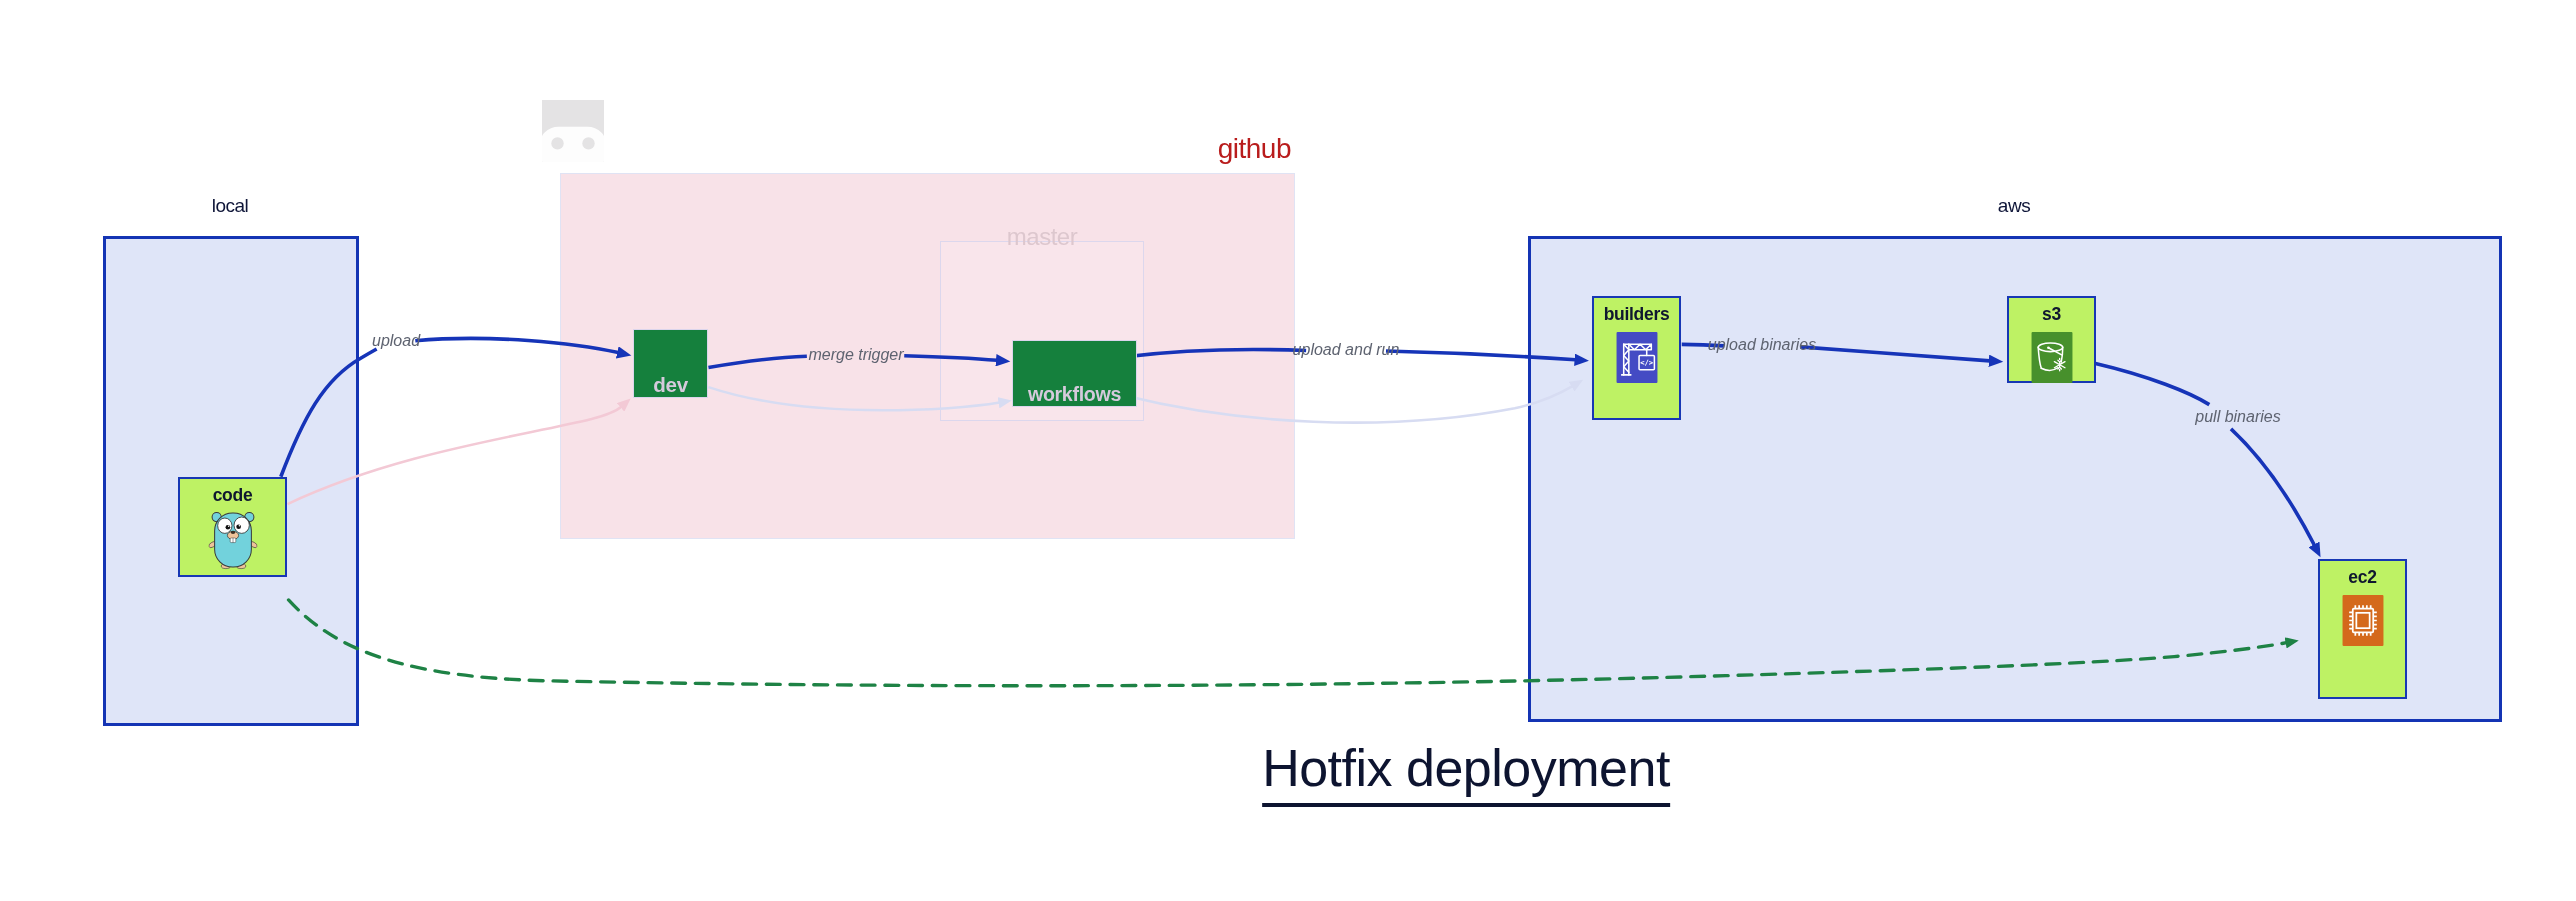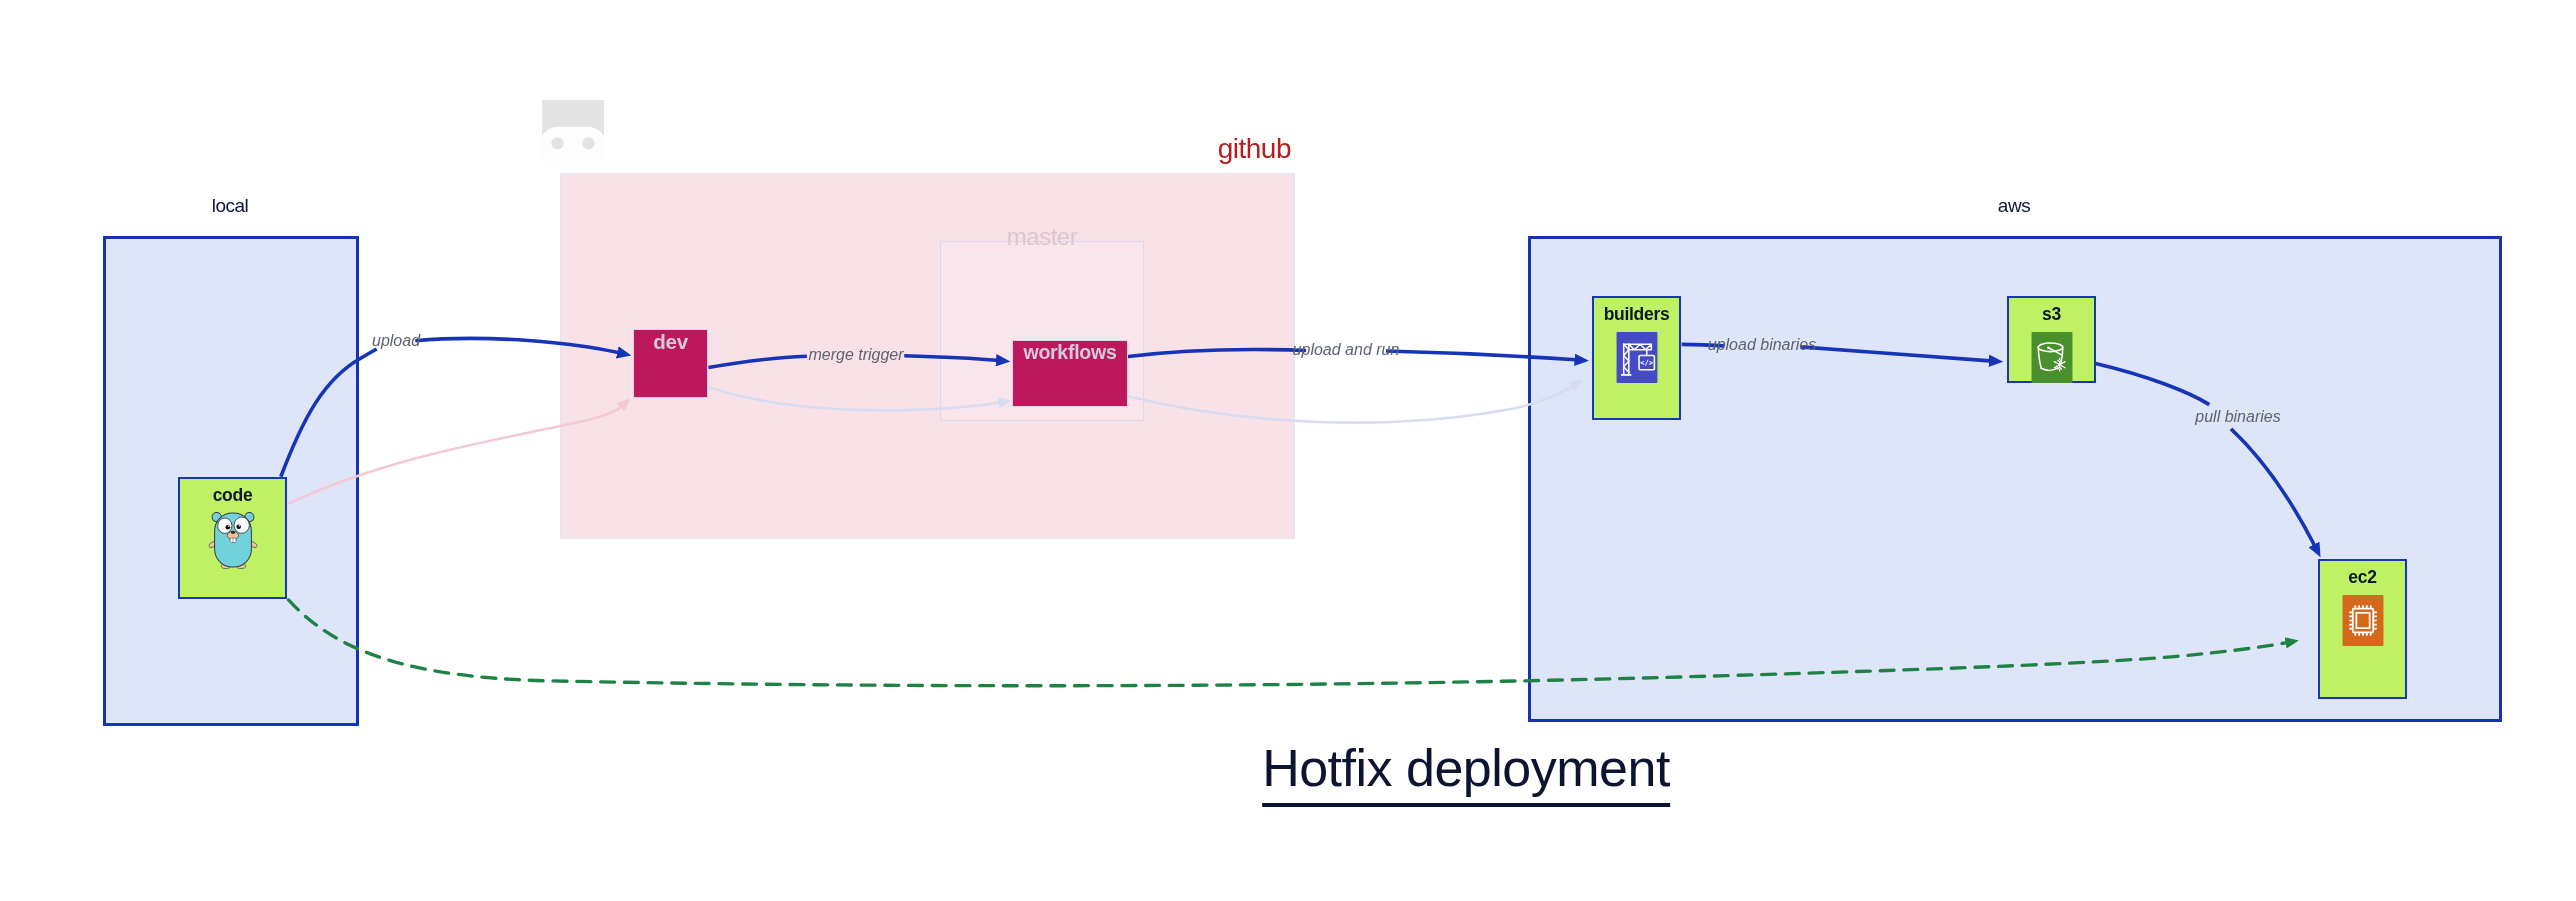--- a/index.html
+++ b/index.html
@@ -9,21 +9,21 @@
   .cluster.solid{background:#dfe5f8;border:3.1px solid #1434b4;}
   .cluster.pink{background:#f8e2e8;border:1.5px solid #e0e3f4;}
   .cluster.master{background:#f9e5eb;border:1.5px solid #dcd7ed;}
   .cluster-label{position:absolute;white-space:nowrap;letter-spacing:-0.5px;}
   .cl-dark{color:#0e1538;font-size:19px;font-weight:500;}
   .cl-faded-gray{color:#b91c1c;font-size:28px;font-weight:500;}
   .cl-faded-pink{color:#ddc7ce;font-size:24px;font-weight:500;}
   .center{transform:translateX(-50%);}
   .node{position:absolute;box-sizing:border-box;}
   .node.active{background:#bef264;border:2.6px solid #1737b4;}
-  .node.faded{background:#be185d;border:1.5px solid #dbd5ec;display:flex;align-items:flex-start;justify-content:center;}
+  .node.faded{background:#15803d;border:1.5px solid #dbd5ec;display:flex;align-items:flex-end;justify-content:center;}
   .nlabel{text-align:center;font-weight:bold;letter-spacing:-0.3px;}
   .nlabel.dark{color:#0f172f;font-size:17.5px;padding-top:6.2px;}
   .nlabel.fade{color:#d5cadc;font-size:20.6px;}
   .node-icon{position:absolute;left:50%;transform:translateX(-50%);}
   .edges{position:absolute;left:0;top:0;pointer-events:none;}
   .elabel{position:absolute;font-style:italic;font-size:16px;color:#5e6370;white-space:nowrap;transform:translate(-50%,-50%);}
   .title{position:absolute;white-space:nowrap;transform:translateX(-50%);
          font-size:52px;font-weight:500;color:#0d1430;letter-spacing:-0.5px;
          border-bottom:4.1px solid #0d1430;padding-bottom:5.2px;}
   .octocat{position:absolute;}
@@ -100,21 +100,21 @@
     <g>
       <path d="M 4067 705 C 4170 729, 4252 762, 4288 785" fill="none" stroke="#1634b8" stroke-width="7"></path>
       <path d="M 4330 832 C 4395 893, 4452 980, 4492 1058" fill="none" stroke="#1634b8" stroke-width="7" marker-end="url(#ab)"></path>
     </g>
 
     <g>
       <path d="M 560 1164 C 655 1268, 800 1314, 1060 1321 C 1900 1338, 2700 1331, 3350 1311 C 3750 1299, 4050 1288, 4220 1274 C 4310 1266, 4390 1256, 4438 1247" fill="none" stroke="#1e8245" stroke-width="6.5" stroke-dasharray="27 19" stroke-linecap="round" marker-end="url(#ag)"></path>
     </g>
   </svg>
 
-  <div class="node active" style="left:178px;top:477px;width:109px;height:122px;">
+  <div class="node active" style="left:178px;top:477px;width:109px;height:100px;">
     <div class="nlabel dark">code</div>
     <svg class="node-icon" style="top:30px;" width="49" height="61" viewBox="-48 -58 96 116">
       <circle cx="-32" cy="-44" r="9" fill="#72d2dc" stroke="#3a3a3a" stroke-width="2"></circle>
       <circle cx="32" cy="-44" r="9" fill="#72d2dc" stroke="#3a3a3a" stroke-width="2"></circle>
       <ellipse cx="-40" cy="10" rx="8" ry="4.5" fill="#eec39a" stroke="#3a3a3a" stroke-width="1.2" transform="rotate(-30 -40 10)"></ellipse>
       <ellipse cx="40" cy="10" rx="8" ry="4.5" fill="#eec39a" stroke="#3a3a3a" stroke-width="1.2" transform="rotate(30 40 10)"></ellipse>
       <ellipse cx="-14" cy="52" rx="9" ry="5" fill="#eec39a" stroke="#3a3a3a" stroke-width="1.2"></ellipse>
       <ellipse cx="16" cy="52" rx="9" ry="5" fill="#eec39a" stroke="#3a3a3a" stroke-width="1.2"></ellipse>
       <rect x="-36" y="-52" width="72" height="106" rx="35" fill="#72d2dc" stroke="#3a3a3a" stroke-width="2"></rect>
       <ellipse cx="-16" cy="-27" rx="14" ry="15" fill="#fff" stroke="#222" stroke-width="1.5"></ellipse>
@@ -127,21 +127,21 @@
       <ellipse cx="0" cy="-14" rx="4.5" ry="3.2" fill="#3c2f23"></ellipse>
       <rect x="-5.5" y="-3" width="11" height="9" rx="2" fill="#fff" stroke="#3a3a3a" stroke-width="1"></rect>
       <path d="M0,-3 V6" stroke="#3a3a3a" stroke-width="1"></path>
     </svg>
   </div>
 
   <div class="node faded" style="left:633px;top:329px;width:75px;height:69px;">
     <div class="nlabel fade">dev</div>
   </div>
 
-  <div class="node faded" style="left:1012px;top:340px;width:116px;height:67px;">
+  <div class="node faded" style="left:1012px;top:340px;width:125px;height:67px;">
     <div class="nlabel fade" style="font-size:19.6px;">workflows</div>
   </div>
 
   <div class="node active" style="left:1592px;top:296px;width:89px;height:124px;">
     <div class="nlabel dark">builders</div>
     <svg class="node-icon" style="top:32px;" width="45" height="55" viewBox="-44 -53 88 106">
       <rect x="-40" y="-50" width="80" height="100" rx="2" fill="#444bc4"></rect>
       <g stroke="#fff" stroke-width="3" fill="none" stroke-linejoin="round" stroke-linecap="round">
         <path d="M -26 -26 H 28"></path>
         <path d="M -26 -26 V 34 M -16 -26 V 34"></path>

